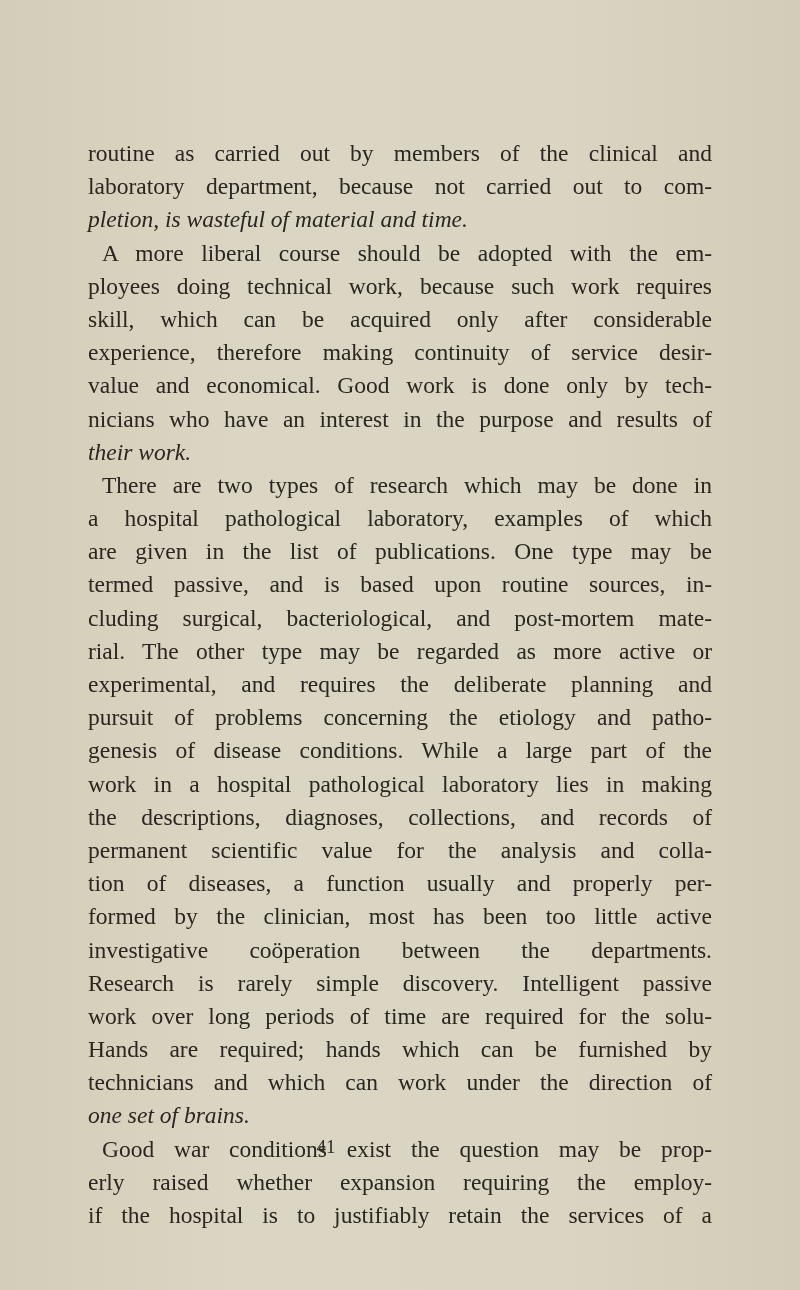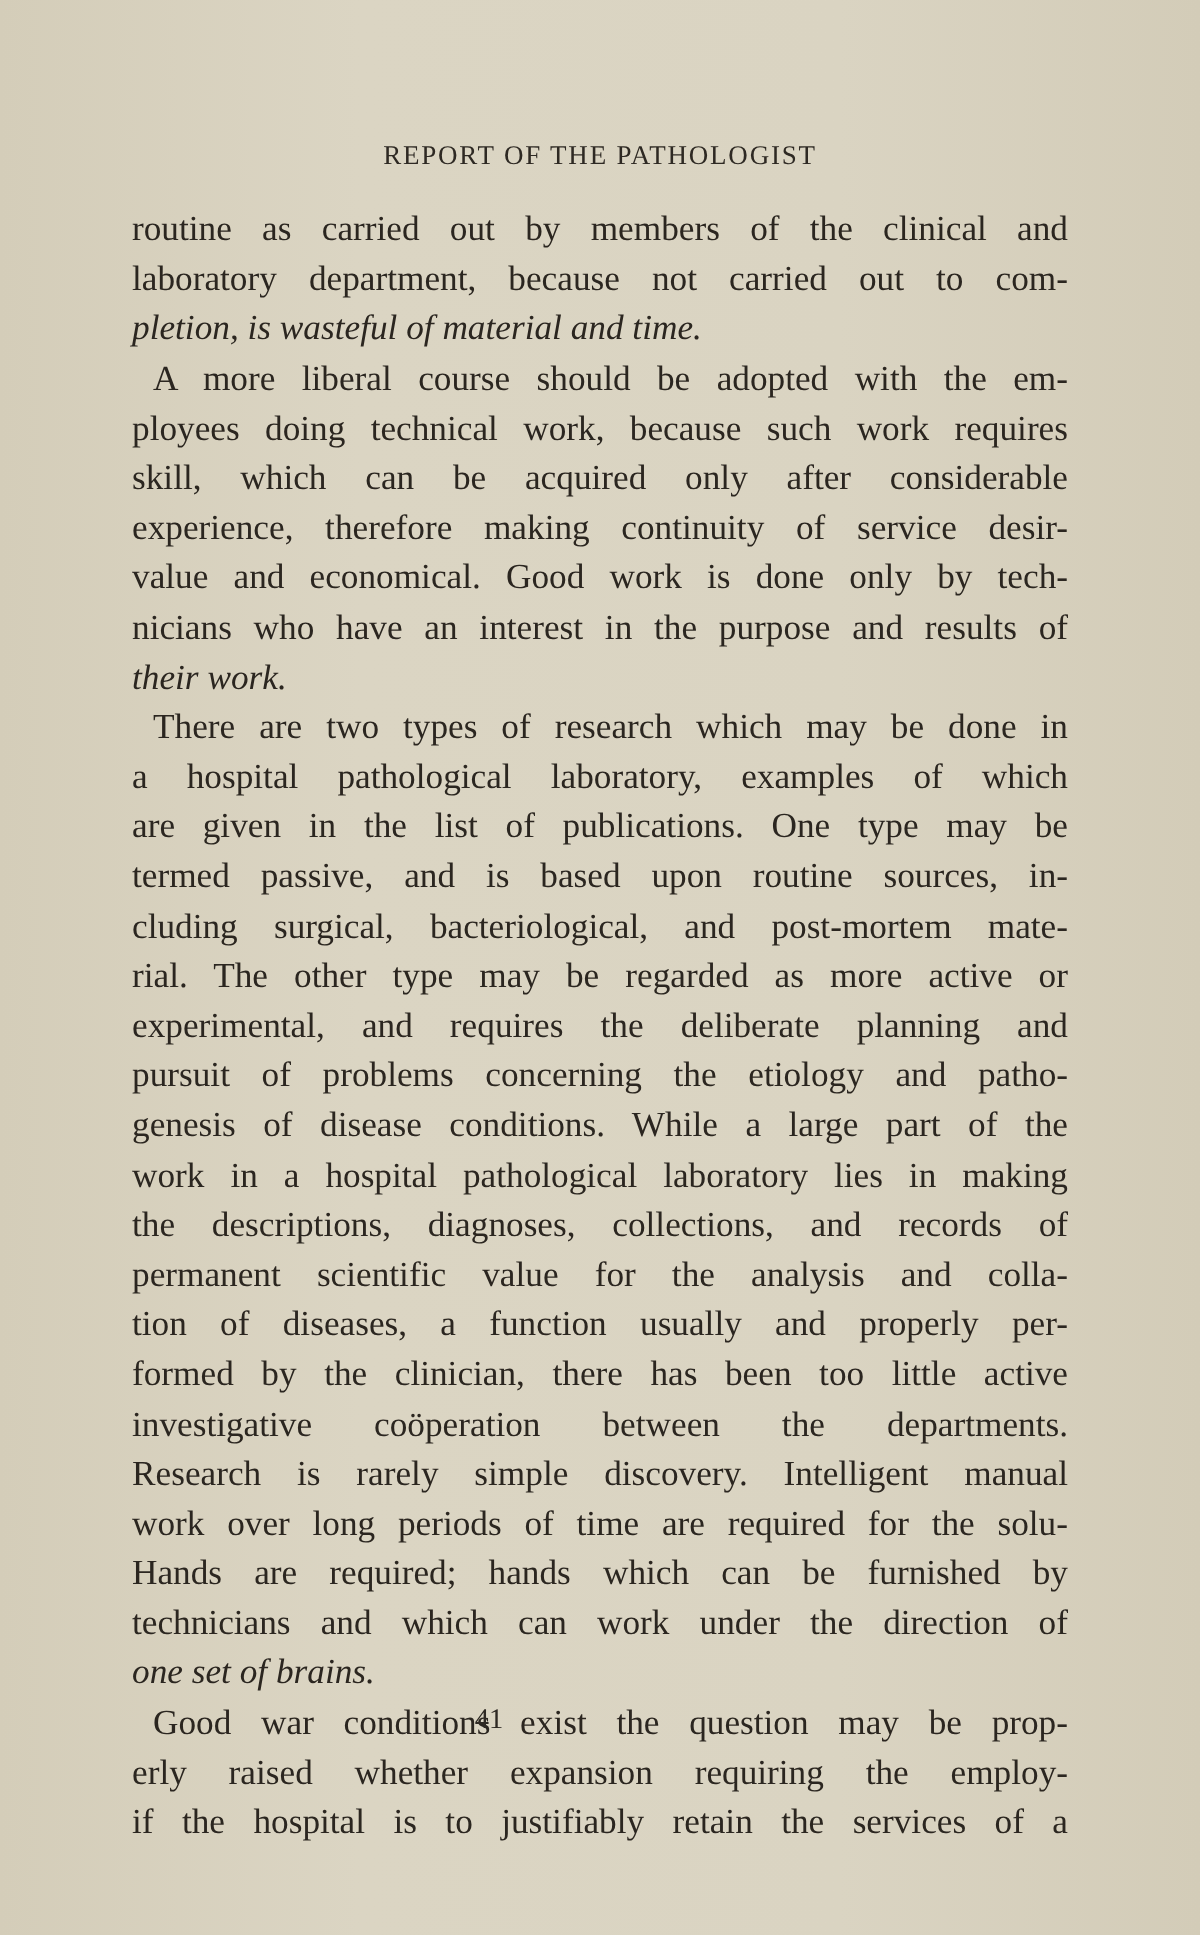--- a/index.html
+++ b/index.html
@@ -30,21 +30,20 @@
   .line.indent { padding-left: 14px; }
   .page-number {
     position: absolute; top: 1136px; left: 0; width: 652px;
     text-align: center; font-size: 19px; color: #2e2923;
   }
 </style>
 </head>
 <body>
 
 <div class="page">
-  <div class="running-head">REPORT OF THE PATHOLOGIST</div>
   <div class="body-text" id="body-text">
       <div>
         <span class="line">routine as carried out by members of the clinical and</span>
         <span class="line">laboratory department, because not carried out to com-</span>
         <span class="line last">pletion, is wasteful of material and time.</span>
       </div>
       <div>
         <span class="line indent">A more liberal course should be adopted with the em-</span>
         <span class="line">ployees doing technical work, because such work requires</span>
         <span class="line">skill, which can be acquired only after considerable</span>
@@ -60,23 +59,23 @@
         <span class="line">termed passive, and is based upon routine sources, in-</span>
         <span class="line">cluding surgical, bacteriological, and post-mortem mate-</span>
         <span class="line">rial. The other type may be regarded as more active or</span>
         <span class="line">experimental, and requires the deliberate planning and</span>
         <span class="line">pursuit of problems concerning the etiology and patho-</span>
         <span class="line">genesis of disease conditions. While a large part of the</span>
         <span class="line">work in a hospital pathological laboratory lies in making</span>
         <span class="line">the descriptions, diagnoses, collections, and records of</span>
         <span class="line">permanent scientific value for the analysis and colla-</span>
         <span class="line">tion of diseases, a function usually and properly per-</span>
-        <span class="line">formed by the clinician, there has been too little active</span>
+        <span class="line">formed by the clinician, most has been too little active</span>
         <span class="line">investigative coöperation between the departments.</span>
-        <span class="line">Research is rarely simple discovery. Intelligent manual</span>
+        <span class="line">Research is rarely simple discovery. Intelligent passive</span>
         <span class="line">work over long periods of time are required for the solu-</span>
         <span class="line">Hands are required; hands which can be furnished by</span>
         <span class="line">technicians and which can work under the direction of</span>
         <span class="line last">one set of brains.</span>
       </div>
       <div>
         <span class="line indent">Good war conditions exist the question may be prop-</span>
         <span class="line">erly raised whether expansion requiring the employ-</span>
         <span class="line">if the hospital is to justifiably retain the services of a</span>
       </div>

